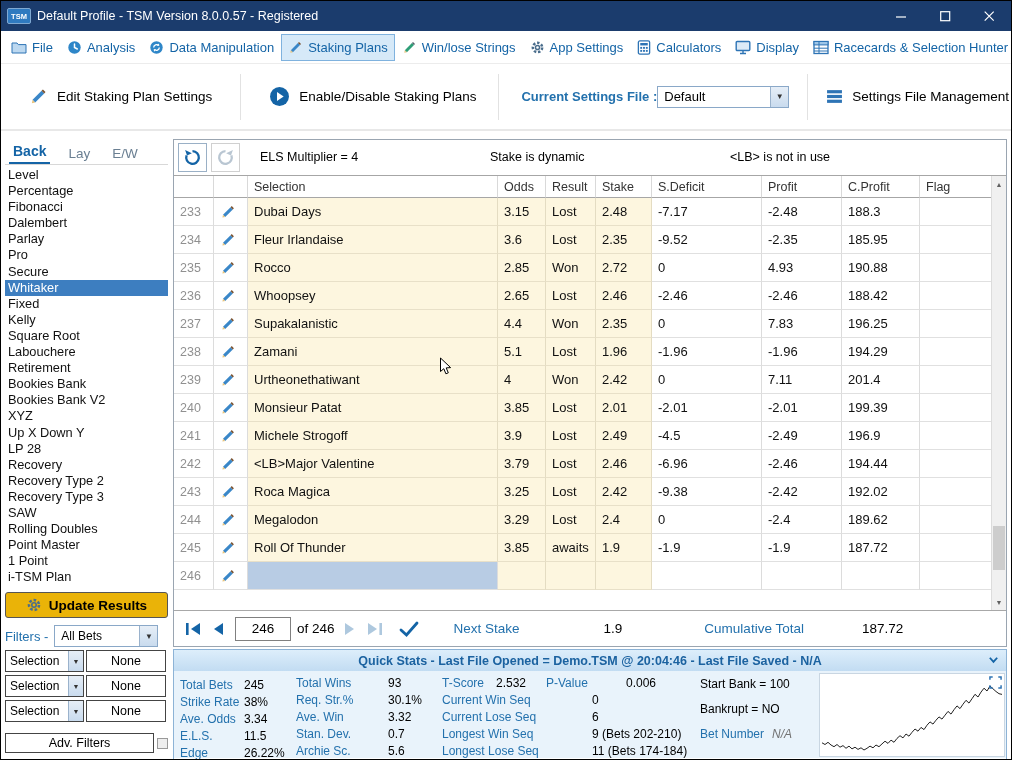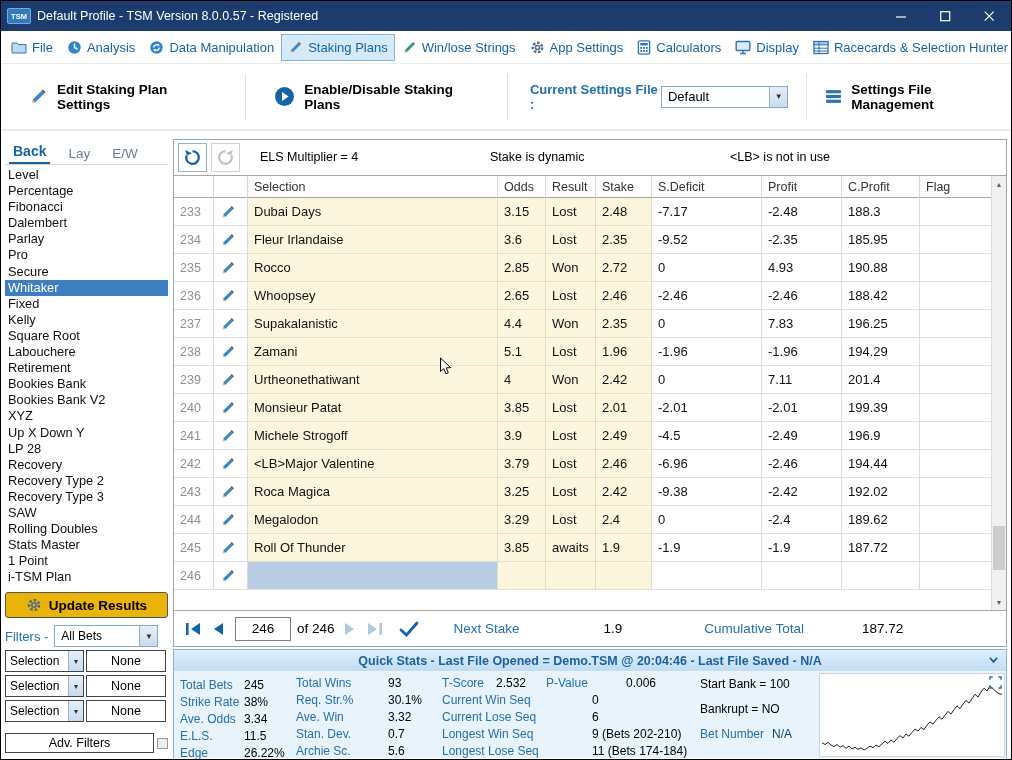--- a/index.html
+++ b/index.html
@@ -15,21 +15,21 @@
   .winbtn { width:44px; height:30px; display:flex; align-items:center; justify-content:center; }
 
   
   .menubar { height:33px; display:flex; align-items:center; padding:0 3px; border-bottom:1px solid #ececec; background:#fff; }
   .menu-item { display:flex; align-items:center; gap:5px; padding:5px 6px; color:#1464a6; font-size:13px; white-space:nowrap; border:1px solid transparent; }
   .menu-item.active { background:#d6e9f8; border:1px solid #7fb2de; }
   .micon { display:flex; align-items:center; }
 
   
   .toolbar { height:67px; display:flex; align-items:center; border-bottom:2px solid #e8e8e8; background:#fff; padding-left:28px; }
-  .tool-btn { display:flex; align-items:center; gap:9px; font-size:13.5px; font-weight:bold; color:#000; }
+  .tool-btn { display:flex; align-items:center; gap:9px; font-size:13.5px; font-weight:normal; color:#000; }
   .tsep { width:1px; height:46px; background:#e2e2e2; margin:0 14px; }
   .blue-label { color:#2371ad; font-size:13px; font-weight:bold; }
   .combo { display:flex; align-items:center; border:1px solid #8aa8c8; background:#fff; height:22px; }
   .combo .cval { padding:0 6px; font-size:13px; flex:1; white-space:nowrap; overflow:hidden; }
   .combo .cbtn { width:18px; height:100%; border-left:1px solid #9ab2cc; background:linear-gradient(#e6eef7,#c9dbee);
                  display:flex; align-items:center; justify-content:center; font-size:8px; color:#333; }
 
   
   .sidebar { position:absolute; left:4px; top:140px; width:163px; height:616px; background:#fff; }
   .stabs { display:flex; gap:14px; border-bottom:1px solid #d8d8d8; padding:0 4px; height:24px; align-items:flex-end; }
@@ -89,21 +89,21 @@
   .qlabel { color:#2371ad; font-size:12px; white-space:nowrap; }
   .qvalue { color:#000; font-size:12px; white-space:nowrap; }
   .qs-c1 { position:absolute; left:6px; top:5px; } .qs-c1 .qlabel { width:64px; }
   .qs-c2 { position:absolute; left:122px; top:3px; } .qs-c2 .qlabel { width:92px; }
   .qs-c3 { position:absolute; left:268px; top:3px; } .qs-c3 .qlabel { width:150px; }
   .qs-c3 .r1 .qlabel.l1 { width:54px; } .qs-c3 .r1 .qvalue.v1 { width:50px; }
   .qs-c3 .r1 .qlabel.l2 { width:80px; }
   .qs-c4 { position:absolute; left:526px; top:6px; display:flex; flex-direction:column; gap:11px; }
   .qs-c4 .line { font-size:12px; color:#000; white-space:nowrap; }
   .qs-c4 .line .qlabel { margin-right:8px; }
-  .qs-c4 .bn-val { color:#0c4a6e; }
+  .qs-c4 .bn-val { color:#737373;font-style:italic; }
   .qs-chart { position:absolute; left:645px; top:2px; width:186px; height:84px; background:#fff; border:1px solid #c9d6e2; }
   .expand-icon { position:absolute; right:2px; top:2px; }
 
   .cursor { position:absolute; left:438px; top:356px; z-index:50; }
 </style>
 </head>
 <body>
 
 <div class="titlebar">
   <span class="logo">TSM</span>
@@ -288,21 +288,21 @@
       <div class="plan">Bookies Bank</div>
       <div class="plan">Bookies Bank V2</div>
       <div class="plan">XYZ</div>
       <div class="plan">Up X Down Y</div>
       <div class="plan">LP 28</div>
       <div class="plan">Recovery</div>
       <div class="plan">Recovery Type 2</div>
       <div class="plan">Recovery Type 3</div>
       <div class="plan">SAW</div>
       <div class="plan">Rolling Doubles</div>
-      <div class="plan">Stats Master</div>
+      <div class="plan">Point Master</div>
       <div class="plan">1 Point</div>
       <div class="plan">i-TSM Plan</div>
     </div>
   <div class="upd-btn">
     <span class="micon">
         <svg width="16" height="16" viewBox="0 0 16 16">
           <circle cx="8" cy="8" r="5" fill="none" stroke="#4a6d8c" stroke-width="2.6" stroke-dasharray="2.6 1.9"></circle>
           <circle cx="8" cy="8" r="2.2" fill="none" stroke="#4a6d8c" stroke-width="1.6"></circle>
         </svg>
       </span>

